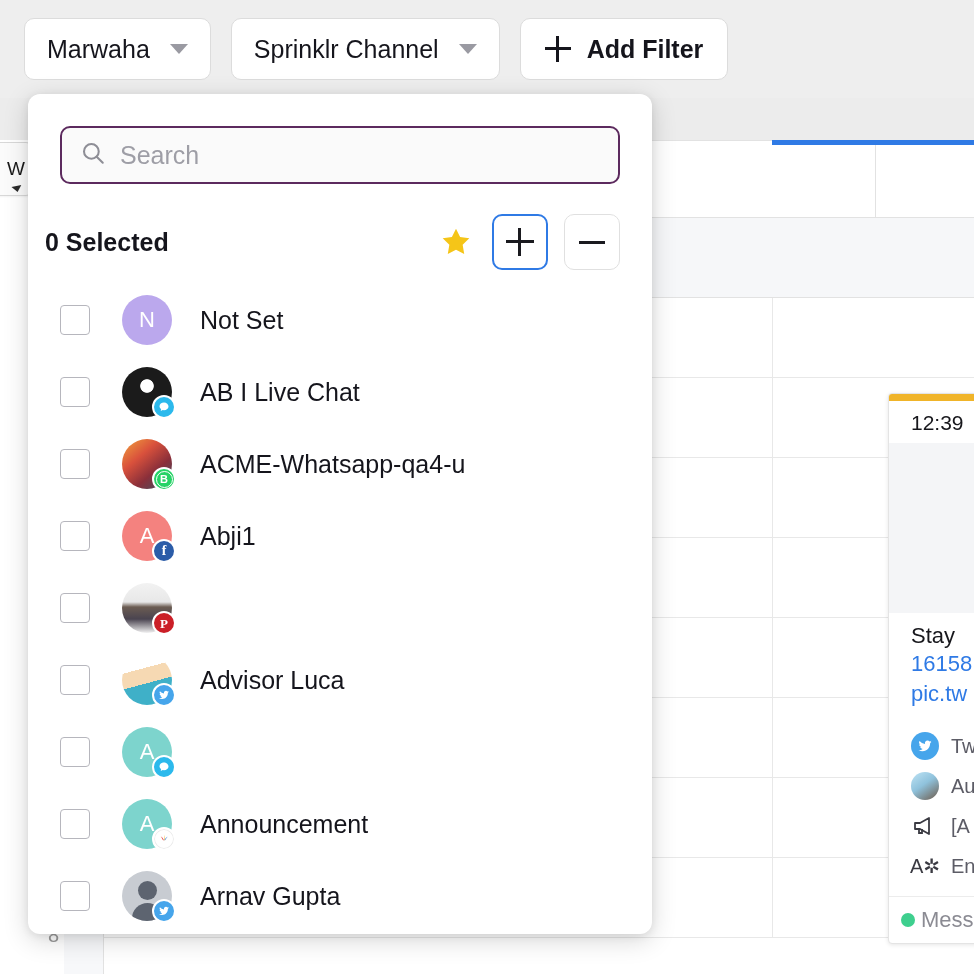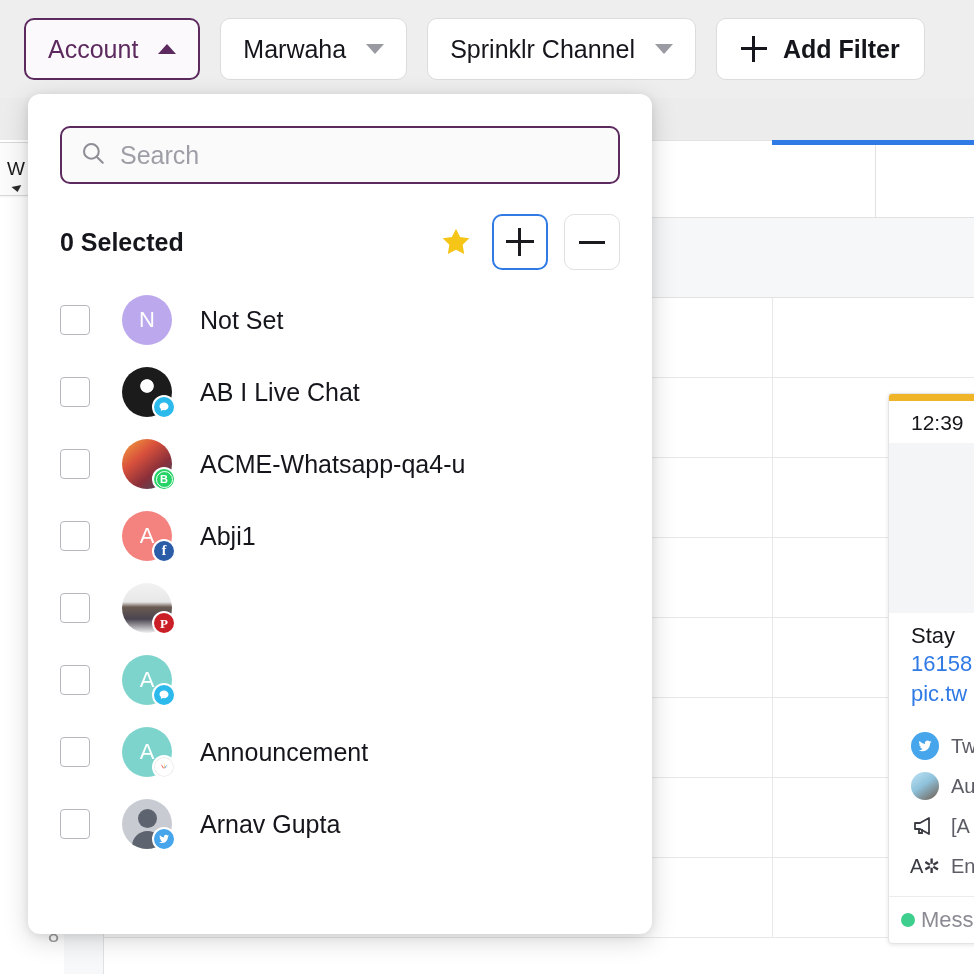--- a/index.html
+++ b/index.html
@@ -346,21 +346,21 @@
     font-size: 25px;
     color: #15151c;
     width: 100%;
     padding: 0;
   }
   .search-input::placeholder { color: #9e9ea6; }
 
   .sel-row {
     display: flex;
     align-items: center;
-    margin: 30px 32px 0 32px;
+    margin: 30px 32px 0 17px;
     height: 56px;
   }
   .sel-count {
     font-size: 25px;
     font-weight: bold;
     color: #15151c;
     flex: 1 1 auto;
   }
   .star-btn {
     width: 44px; height: 44px;
@@ -574,24 +574,20 @@
         </div>
       </div>
       <div class="post-footer">
         <span class="green-dot"></span>
         <span class="ftext">Messag</span>
       </div>
     </div>
   </div>
 
   <div class="filterbar">
-    <div class="chip active">
-      <span class="chip-label">Account</span>
-      <span class="caret-up"></span>
-    </div>
     <div class="chip">
       <span class="chip-label">Marwaha</span>
       <span class="caret-down"></span>
     </div>
     <div class="chip">
       <span class="chip-label">Sprinklr Channel</span>
       <span class="caret-down"></span>
     </div>
     <div class="chip addfilter">
       <span class="plus-glyph"></span>
@@ -674,20 +670,32 @@
       <div class="acct-item">
         <span class="cbx"></span>
         <span class="av-wrap">
           <span class="av pic-crowd"></span>
           <span class="badge pin">
             <span style="font-family:'Liberation Serif',serif;font-weight:bold;font-size:13px;color:#fff;">P</span>
           </span>
         </span>
       </div>
 
+      <div class="acct-item">
+        <span class="cbx"></span>
+        <span class="av-wrap">
+          <span class="av pic-advisor"></span>
+          <span class="badge tw">
+            <svg width="12" height="12" viewBox="0 0 24 24">
+                <path fill="#fff" d="M22 5.9c-.7.3-1.5.5-2.3.6.8-.5 1.5-1.3 1.8-2.3-.8.5-1.6.8-2.6 1a4 4 0 0 0-6.9 3.7A11.5 11.5 0 0 1 3.8 4.6a4 4 0 0 0 1.2 5.4c-.6 0-1.2-.2-1.8-.5a4 4 0 0 0 3.2 4c-.5.1-1.1.2-1.7.1a4 4 0 0 0 3.7 2.8A8 8 0 0 1 2 18.1a11.4 11.4 0 0 0 6.2 1.8c7.4 0 11.5-6.2 11.5-11.5v-.5c.8-.6 1.5-1.3 2-2z"></path>
+              </svg>
+          </span>
+        </span>
+        <span class="acct-name">Advisor Luca</span>
+      </div>
 
       <div class="acct-item">
         <span class="cbx"></span>
         <span class="av-wrap">
           <span class="av letter" style="background:#7dd4cd">A</span>
           <span class="badge chat">
             <svg width="12" height="12" viewBox="0 0 24 24">
                 <path fill="#fff" d="M12 3C6.9 3 3 6.3 3 10.4c0 2.3 1.2 4.3 3.2 5.6L5.5 20l3.9-2a11 11 0 0 0 2.6.3c5.1 0 9-3.3 9-7.4S17.1 3 12 3z"></path>
               </svg>
           </span>

